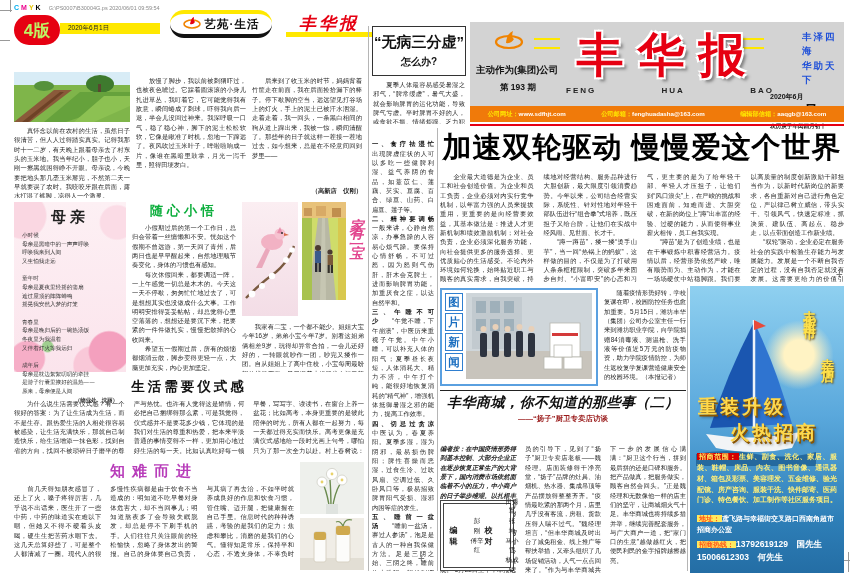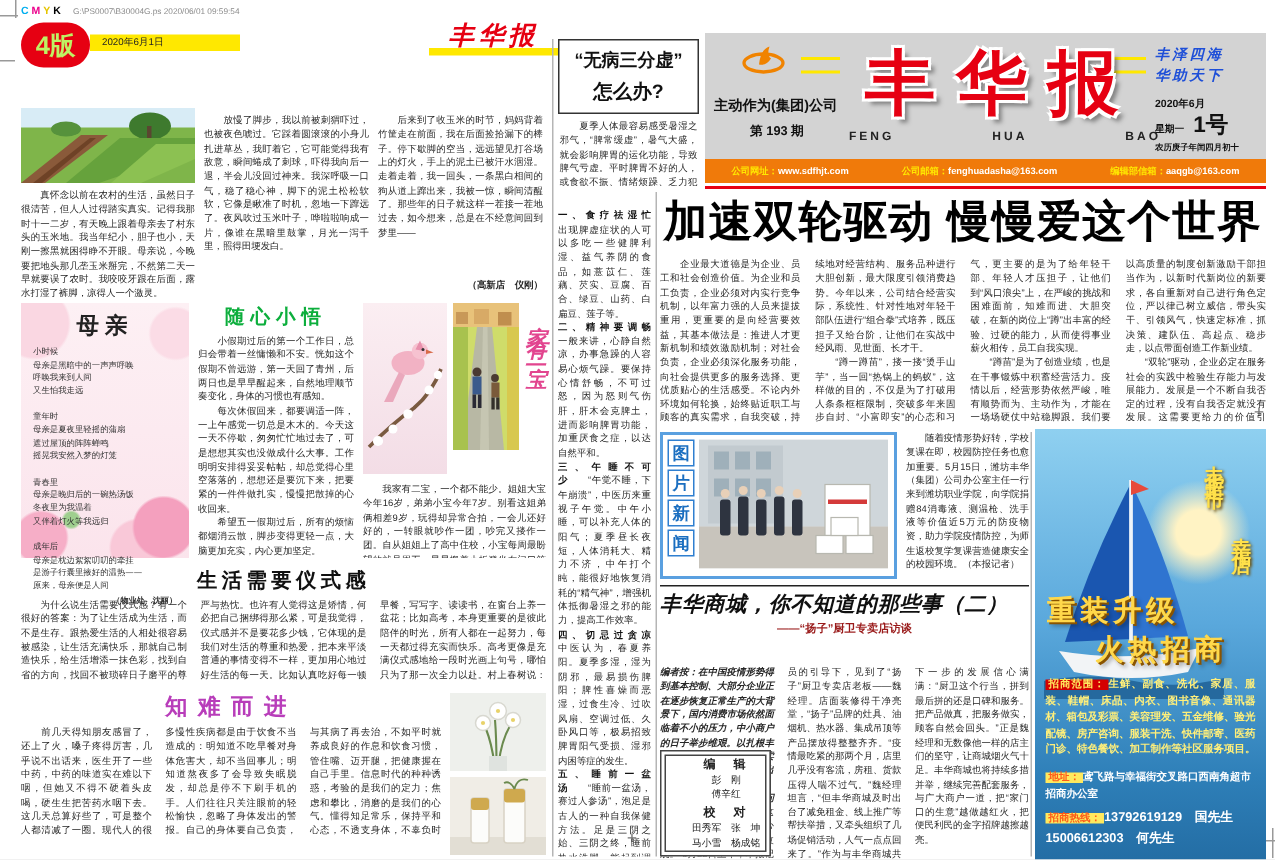--- a/index.html
+++ b/index.html
@@ -30,36 +30,36 @@
   .masthead{left:470px;top:22px;width:374px;height:100px;background:#d3d3d3;}
   .mh-company{left:6px;top:42px;font-size:9.5px;font-weight:bold;color:#111;}
   .mh-issue{left:30px;top:60px;font-size:8.5px;font-weight:bold;color:#111;}
   .mh-title{left:92px;top:2px;width:212px;text-align:center;color:#e60012;
             font-family:"DejaVu Serif",serif;font-weight:900;font-size:47px;letter-spacing:14px;
             text-shadow:2px 2px 0 #fff,-2px -2px 0 #fff,2px -2px 0 #fff,-2px 2px 0 #fff,4px 4px 3px rgba(60,60,60,.55);}
   .mh-pinyin{left:96px;top:64px;width:208px;display:flex;justify-content:space-between;
              font-size:8px;font-weight:bold;color:#222;letter-spacing:2px;}
   .yline{width:26px;height:7px;border-top:2px solid #ffe800;border-bottom:2px solid #ffe800;}
   .mh-right{left:300px;top:8px;width:70px;}
-  .slogan{color:#1e4fd8;font-family:"DejaVu Serif",serif;font-style:italic;font-weight:bold;
-          font-size:9.5px;letter-spacing:2px;line-height:1.5;}
+  .slogan{color:#1e4fd8;font-family:"DejaVu Serif",serif;font-weight:bold;
+          font-size:9.5px;letter-spacing:2px;line-height:1.5;margin-left:32px;}
   .mh-date{font-size:7px;font-weight:bold;color:#111;margin-top:5px;}
   .mh-week{font-size:6.5px;font-weight:bold;color:#111;display:flex;align-items:baseline;gap:6px;}
   .mh-no{font-size:15px;font-weight:bold;}
   .mh-lunar{font-size:5.6px;font-weight:bold;color:#111;margin-top:2px;}
   .mh-contact{left:0;bottom:0;width:374px;height:16px;background:#f07a0a;display:flex;
               align-items:center;justify-content:space-around;font-size:6.2px;font-weight:bold;}
   .mh-contact .lb{color:#ffe800;}
   .mh-contact .vl{color:#ffffff;}
   .redrule{left:470px;top:124px;width:374px;height:2px;background:#e60012;}
   
   .healthbox{left:372px;top:26px;width:94px;height:50px;border:1px solid #333;box-sizing:border-box;
              display:flex;flex-direction:column;align-items:center;justify-content:center;gap:3px;}
-  .healthbox .h1{font-size:12px;font-weight:bold;color:#111;}
-  .healthbox .h2{font-size:13px;font-weight:bold;color:#111;text-align:center;}
+  .healthbox .h1{font-size:15px;font-weight:bold;color:#111;}
+  .healthbox .h2{font-size:10px;font-weight:bold;color:#111;text-align:center;}
   .hsec{font-weight:bold;color:#111;}
   
   .vrule{width:1px;background:#b5b5b5;}
   
   .ty-title{color:#4484d4;font-size:19px;font-weight:bold;letter-spacing:10px;text-align:center;}
   .sign{text-align:right;font-weight:bold;}
   
   .motherbox{left:14px;top:202px;width:112px;height:170px;box-sizing:border-box;padding:6px 8px;
     background:
       radial-gradient(circle at 12% 92%, #f6aec7 0 9%, rgba(246,174,199,0) 10%),
@@ -89,27 +89,27 @@
             font-family:"Liberation Sans",sans-serif;white-space:nowrap;}
   
   .picnews{left:440px;top:288px;width:158px;height:98px;border:2px solid #5aa0e0;box-sizing:border-box;
            display:flex;padding:3px;gap:3px;background:#fff;}
   .pn-label{display:flex;flex-direction:column;gap:2px;}
   .pn-ch{width:18px;height:18px;border:1.5px solid #2f7fd0;color:#1a6ec0;font-weight:bold;
          font-size:11.5px;display:flex;align-items:center;justify-content:center;box-sizing:border-box;}
   
   .mall{left:440px;top:390px;width:246px;height:181px;border-top:1px solid #222;box-sizing:border-box;padding-top:3px;}
   .mall-title{font-family:"DejaVu Serif",serif;font-weight:900;font-style:italic;font-size:14px;
-              color:#101010;letter-spacing:0.5px;}
+              text-align:center;color:#101010;letter-spacing:0.5px;}
   .mall-sub{font-size:7.5px;font-weight:bold;color:#9a1b1b;text-align:center;margin:2px 0 20px;}
   .ednote{font-weight:bold;font-style:italic;}
   
   .staff{left:440px;top:500px;width:74px;height:71px;background:#fff;border:1px solid #444;
          box-shadow:inset 0 0 0 2px #fff,inset 0 0 0 3px #444;box-sizing:border-box;
-         display:flex;flex-direction:column;align-items:center;justify-content:center;gap:1px;padding-left:14px;}
+         display:flex;flex-direction:row;align-items:center;justify-content:center;gap:1px;padding-left:14px;}
   .staff .lbl{font-size:8px;font-weight:900;letter-spacing:2px;}
   .staff .nms{font-size:6.5px;white-space:pre-line;text-align:center;line-height:1.5;}
   
   .ad{left:690px;top:286px;width:154px;height:323px;overflow:hidden;
       background:linear-gradient(180deg,#8fd0f0 0%,#5aa8dc 40%,#2e7fb8 72%,#1d6298 100%);}
   .ad-sun{position:absolute;right:10px;top:34px;width:70px;height:70px;border-radius:50%;
           background:radial-gradient(circle,#fff3c4 0 30%,rgba(255,243,196,0) 70%);}
   .ad-store{position:absolute;writing-mode:vertical-rl;color:#ffe14a;font-weight:900;
             letter-spacing:5px;text-shadow:1px 1px 2px #6b4a00;font-size:13px;}
   .ad-line1{position:absolute;left:8px;top:108px;font-size:19px;font-weight:900;color:#ffd84a;
@@ -143,20 +143,29 @@
   <div class="abs mark" style="left:838px;top:560px;width:12px;height:1px"></div>
   <div class="abs mark" style="left:848px;top:552px;width:1px;height:20px"></div>
 
   <div class="abs printbar">
     <span class="c-c">C</span><span class="c-m">M</span><span class="c-y">Y</span><span class="c-k">K</span><span class="printpath">G:\PS0007\B30004G.ps 2020/06/01 09:59:54</span>
   </div>
 
   <div class="abs badge">4版</div>
   <div class="abs datebar">2020年6月1日</div>
 
+  <div class="abs banner">
+    <span>
+      <svg width="18" height="13" viewBox="0 0 18 13">
+          <ellipse cx="9" cy="8" rx="8" ry="4" fill="none" stroke="#f08300" stroke-width="1.6"></ellipse>
+          <path d="M7 8 Q8 2 11 1 Q10 4 12 6 Q10 9 7 8Z" fill="#e60012"></path>
+        </svg>
+    </span>
+    <span class="bt">艺苑·生活</span>
+  </div>
 
   <div class="abs scripttitle">丰华报</div>
   <div class="abs scriptline"></div>
 
   <div class="abs masthead">
     <span class="abs" style="left:24px;top:8px">
       <svg width="30" height="20" viewBox="0 0 30 20">
           <ellipse cx="15" cy="12" rx="13" ry="6" fill="none" stroke="#f08300" stroke-width="2.2"></ellipse>
           <path d="M12 13 Q13 3 19 1 Q17 7 20 9 Q17 14 12 13Z" fill="#f08300"></path>
         </svg>

